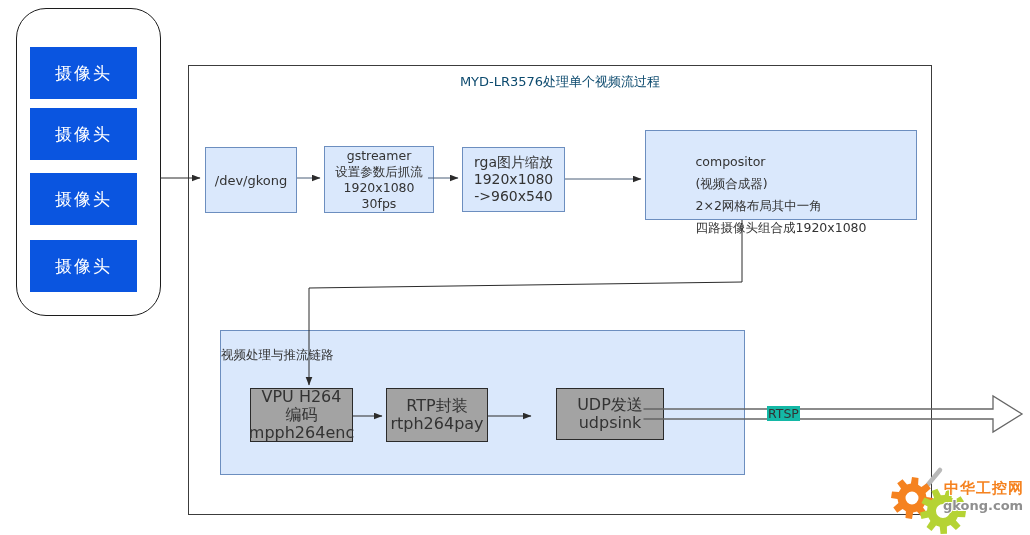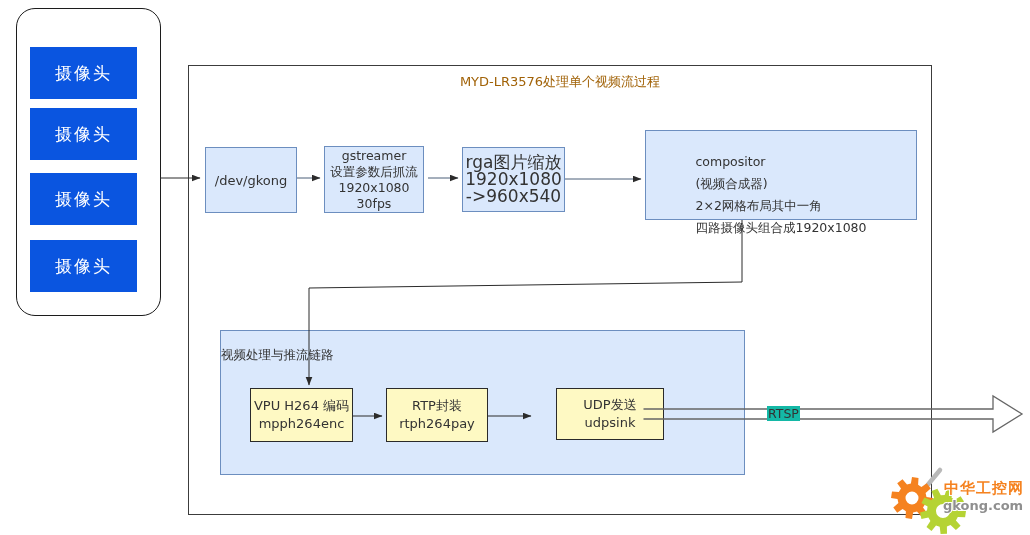--- a/index.html
+++ b/index.html
@@ -1,38 +1,38 @@
 <!DOCTYPE html>
 <html style="--camera-blue: #0a55e0; --node-fill: #dae8fc; --node-border: #6c8ebf; --watermark-orange: #f5821f; --watermark-green: #b5d334;"><head>
 <meta charset="utf-8">
 <style>
   html,body{margin:0;padding:0;background:#fff;}
   body{font-family:"DejaVu Sans","Liberation Sans",sans-serif;}
   .stage{position:relative;width:1030px;height:535px;background:#fff;overflow:hidden;}
 
   
   .camera-panel{position:absolute;left:16px;top:8px;width:145px;height:308px;
-    border:1.5px solid #1c1c1c;border-radius:19px;background:#fff;box-sizing:border-box;}
+    border:1.5px solid #1c1c1c;border-radius:30px;background:#fff;box-sizing:border-box;}
   .camera-box{position:absolute;left:13px;width:107px;height:52px;background:var(--camera-blue);
     color:#fff;display:flex;align-items:center;justify-content:center;font-size:17px;letter-spacing:2px;}
   .cam-0{top:38px}.cam-1{top:99px}.cam-2{top:164px}.cam-3{top:231px}
 
   
   .outer-box{position:absolute;left:188px;top:65px;width:744px;height:450px;
     border:1px solid #3c3c3c;box-sizing:border-box;}
-  .outer-title{text-align:center;margin-top:7px;font-size:13px;color:#a16207;}
+  .outer-title{text-align:center;margin-top:7px;font-size:13px;color:#0c4a6e;}
 
   
   .node{position:absolute;box-sizing:border-box;display:flex;flex-direction:column;
     align-items:center;justify-content:center;color:#333;text-align:center;}
   .lightblue{background:var(--node-fill);border:1px solid var(--node-border);}
-  .whitebox{background:#fef9c3;border:1px solid #2a2a2a;font-size:13px;line-height:18px;}
+  .whitebox{background:#a3a3a3;border:1px solid #2a2a2a;font-size:16px;line-height:18px;}
   .dev{left:205px;top:147px;width:92px;height:66px;font-size:13px;}
-  .gst{left:324px;top:146px;width:100px;height:67px;font-size:12.5px;line-height:16px;}
-  .rga{left:462px;top:147px;width:103px;height:65px;font-size:17px;line-height:17px;}
+  .gst{left:324px;top:146px;width:110px;height:67px;font-size:12.5px;line-height:16px;}
+  .rga{left:462px;top:147px;width:103px;height:65px;font-size:14px;line-height:17px;}
   .comp{left:645px;top:130px;width:272px;height:90px;}
   .comp-lines{width:max-content;text-align:left;font-size:12.5px;line-height:22px;margin-top:39px;}
   .vpu{left:250px;top:388px;width:103px;height:54px;}
   .rtp{left:386px;top:388px;width:102px;height:54px;}
   .udp{left:556px;top:388px;width:108px;height:52px;}
 
   
   .stream-container{position:absolute;left:220px;top:330px;width:525px;height:145px;
     background:var(--node-fill);border:1px solid var(--node-border);box-sizing:border-box;}
   .stream-title{text-align:left;margin-top:16px;font-size:12.5px;color:#333;}

